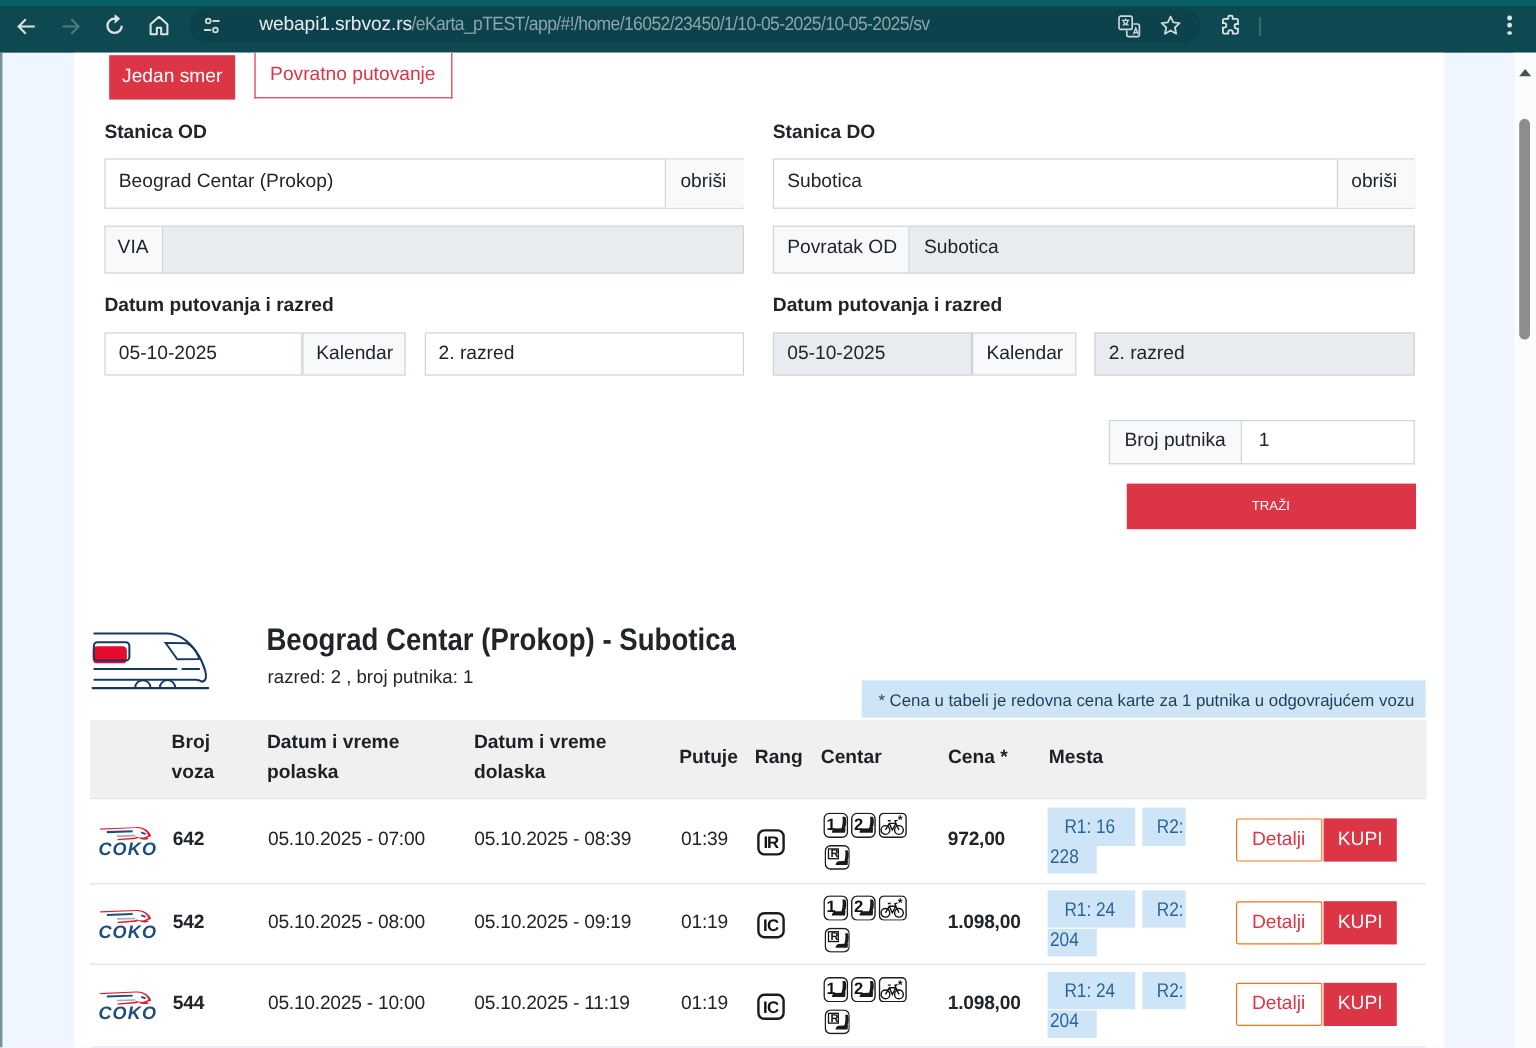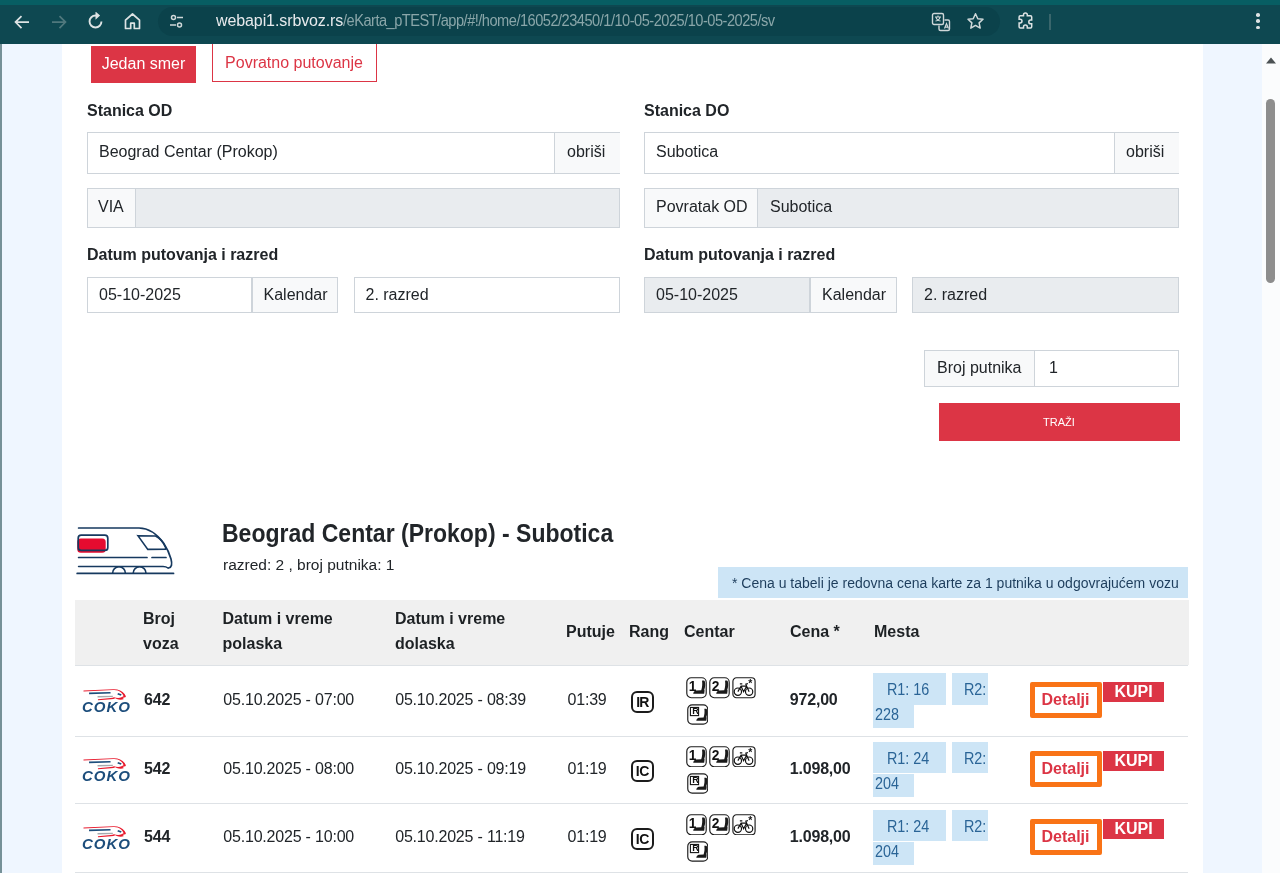--- a/index.html
+++ b/index.html
@@ -33,24 +33,24 @@
   .inp-gray { background:#e9ecef; }
   .itxt { position:absolute; font-size:16px; color:#212529; white-space:nowrap; }
 
   
   .th { position:absolute; font-size:16px; font-weight:bold; color:#1d2124; white-space:nowrap; }
   .td { position:absolute; font-size:16px; color:#212529; white-space:nowrap; letter-spacing:-0.2px; }
   .tdb { font-weight:bold; }
   .rowline { position:absolute; left:75px; width:1113px; height:1px; background:#dee2e6; }
   .hl { position:absolute; background:#cde5f6; }
   .hltxt { position:absolute; font-size:16.5px; color:#2a6496; white-space:nowrap; display:inline-block; transform:scaleX(0.87); transform-origin:left top; }
-  .det { position:absolute; width:72px; height:36px; border:5px solid #f97316; border-radius:2px; background:#fff;
-         color:#dc3545; font-size:16px; display:flex; align-items:center; justify-content:center;font-weight:bold; }
-  .kupi { position:absolute; width:61px; height:20px; background:#dc3545; border-radius:0;
-         color:#fff; font-size:16px; font-weight:bold; display:flex; align-items:center; justify-content:center; }
+  .det { position:absolute; width:72px; height:36px; border:1px solid #f97316; border-radius:2px; background:#fff;
+         color:#dc3545; font-size:16px; display:flex; align-items:center; justify-content:center; }
+  .kupi { position:absolute; width:61px; height:36px; background:#dc3545; border-radius:0;
+         color:#fff; font-size:16px; font-weight:normal; display:flex; align-items:center; justify-content:center; }
 
   
   #sbtrack { position:absolute; left:1262px; top:44px; width:18px; height:829px; background:#fbfcfd; }
   #sbthumb { position:absolute; left:1266px; top:99px; width:9px; height:184px; border-radius:4.5px; background:#8d8d8d; }
 </style>
 </head>
 <body>
 
 <div id="chrome">
   <div class="topstrip"></div>

